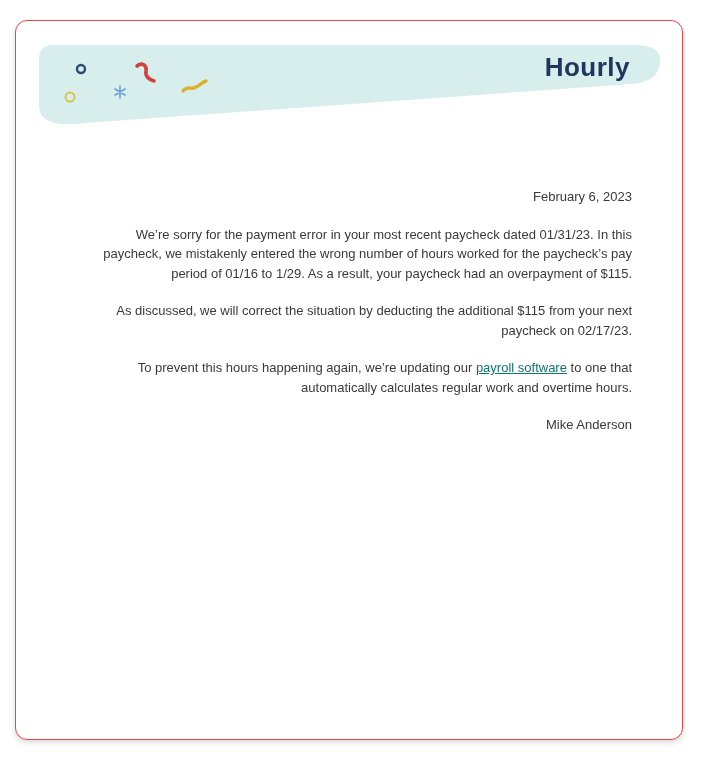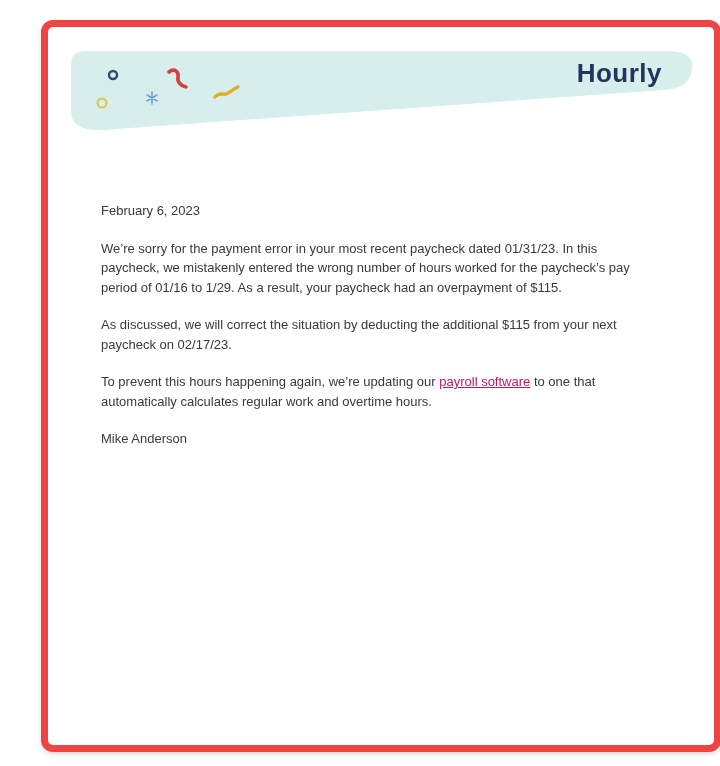--- a/index.html
+++ b/index.html
@@ -11,26 +11,26 @@
     font-family: "Liberation Sans", sans-serif;
   }
   .page {
     position: relative;
     width: 720px;
     height: 766px;
     background: #ffffff;
   }
   .card {
     position: absolute;
-    left: 41px;
+    left: 15px;
     top: 20px;
     width: 666px;
     height: 718px;
     background: #ffffff;
-    border: 7px solid #ef4444;
+    border: 1px solid #ef4444;
     border-radius: 12px;
     box-shadow: 0 2px 4px rgba(0,0,0,0.10), 0 4px 10px rgba(0,0,0,0.05);
     overflow: hidden;
   }
   .band-svg {
     position: absolute;
     top: 0;
     left: 0;
     width: 666px;
     height: 130px;
@@ -49,25 +49,26 @@
     position: absolute;
     top: 0;
     left: 0;
     right: 0;
     padding: 160px 50px 0 53px;
     font-size: 13px;
     line-height: 19.5px;
     color: #3a3a3a;
   }
   .letter p {
-    margin: 14px 0 18px 0;
+    margin: 6px 0 18px 0;
     white-space: pre-line;
+    text-align: right;
   }
   .letter a {
-    color: #be185d;
+    color: #0f766e;
     cursor: pointer;
   }
 </style>
 </head>
 <body>
 
 <div class="page">
   <div class="card">
 
     <svg class="band-svg" viewBox="0 0 666 130" xmlns="http://www.w3.org/2000/svg">

